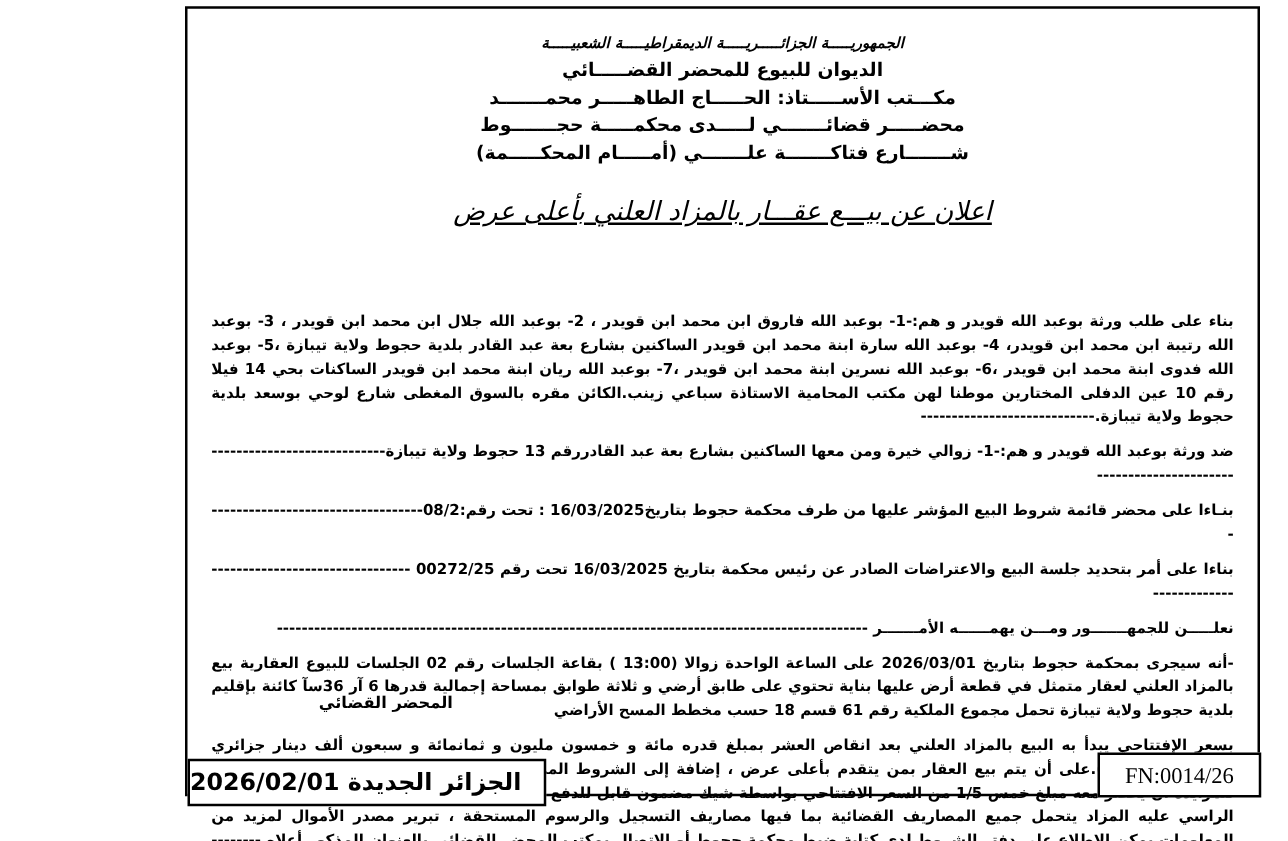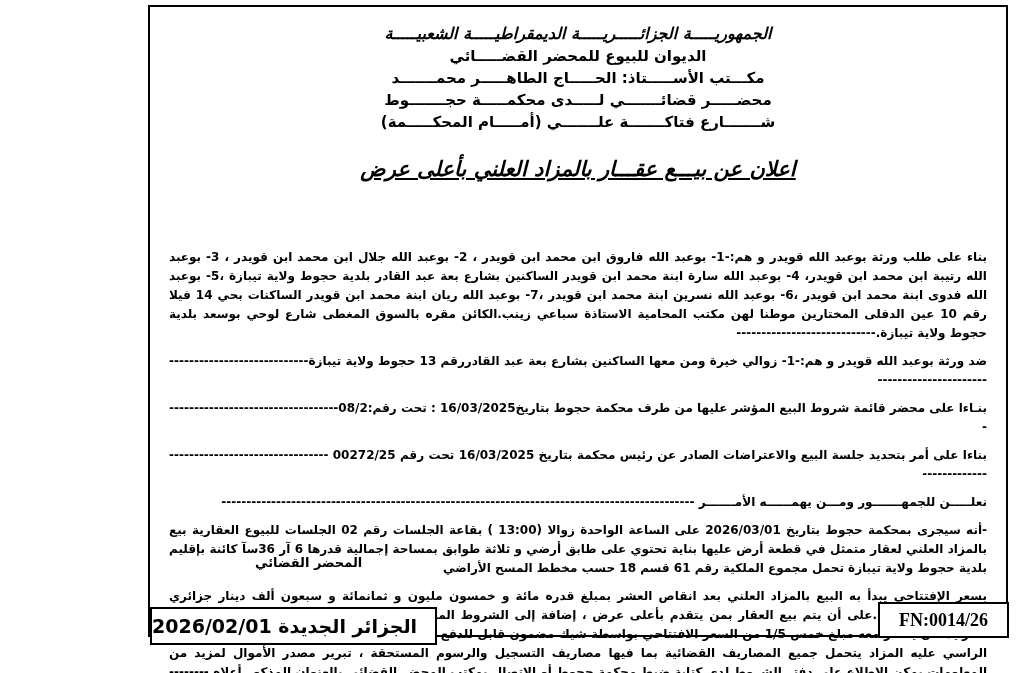--- a/index.html
+++ b/index.html
@@ -20,28 +20,28 @@
     box-sizing:border-box;
   }
   .letterhead {
     position:absolute;
     top:16px; left:0; right:0;
     text-align:center;
     direction:rtl;
     font-weight:bold;
   }
   .letterhead .lh-line { font-size:15px; line-height:22px; white-space:nowrap; }
-  .letterhead .lh-republic { font-size:16px; font-style:italic; }
+  .letterhead .lh-republic { font-size:12px; font-style:italic; }
   .doc-title {
     position:absolute;
     top:150px; left:0; right:0;
     text-align:center;
     direction:rtl;
     font-size:21px;
-    font-weight:bold;
+    font-weight:normal;
     font-style:italic;
     text-decoration:underline;
     white-space:nowrap;
   }
   .doc-body {
     position:absolute;
     top:232px; left:10px; right:10px;
     direction:rtl;
     text-align:justify;
     font-size:12px;
@@ -86,21 +86,21 @@
   .reference-box {
     position:absolute;
     left:878px; top:602px;
     width:131px; height:36px;
     box-sizing:border-box;
     border:2px solid #000000;
     background:#ffffff;
     text-align:center;
     font-family:"Liberation Serif", serif;
     font-size:18px;
-    font-weight:bold;
+    font-weight:normal;
     line-height:32px;
     z-index:2;
   }
 </style>
 </head>
 <body>
 
 <div class="page">
   <div class="frame">
 

